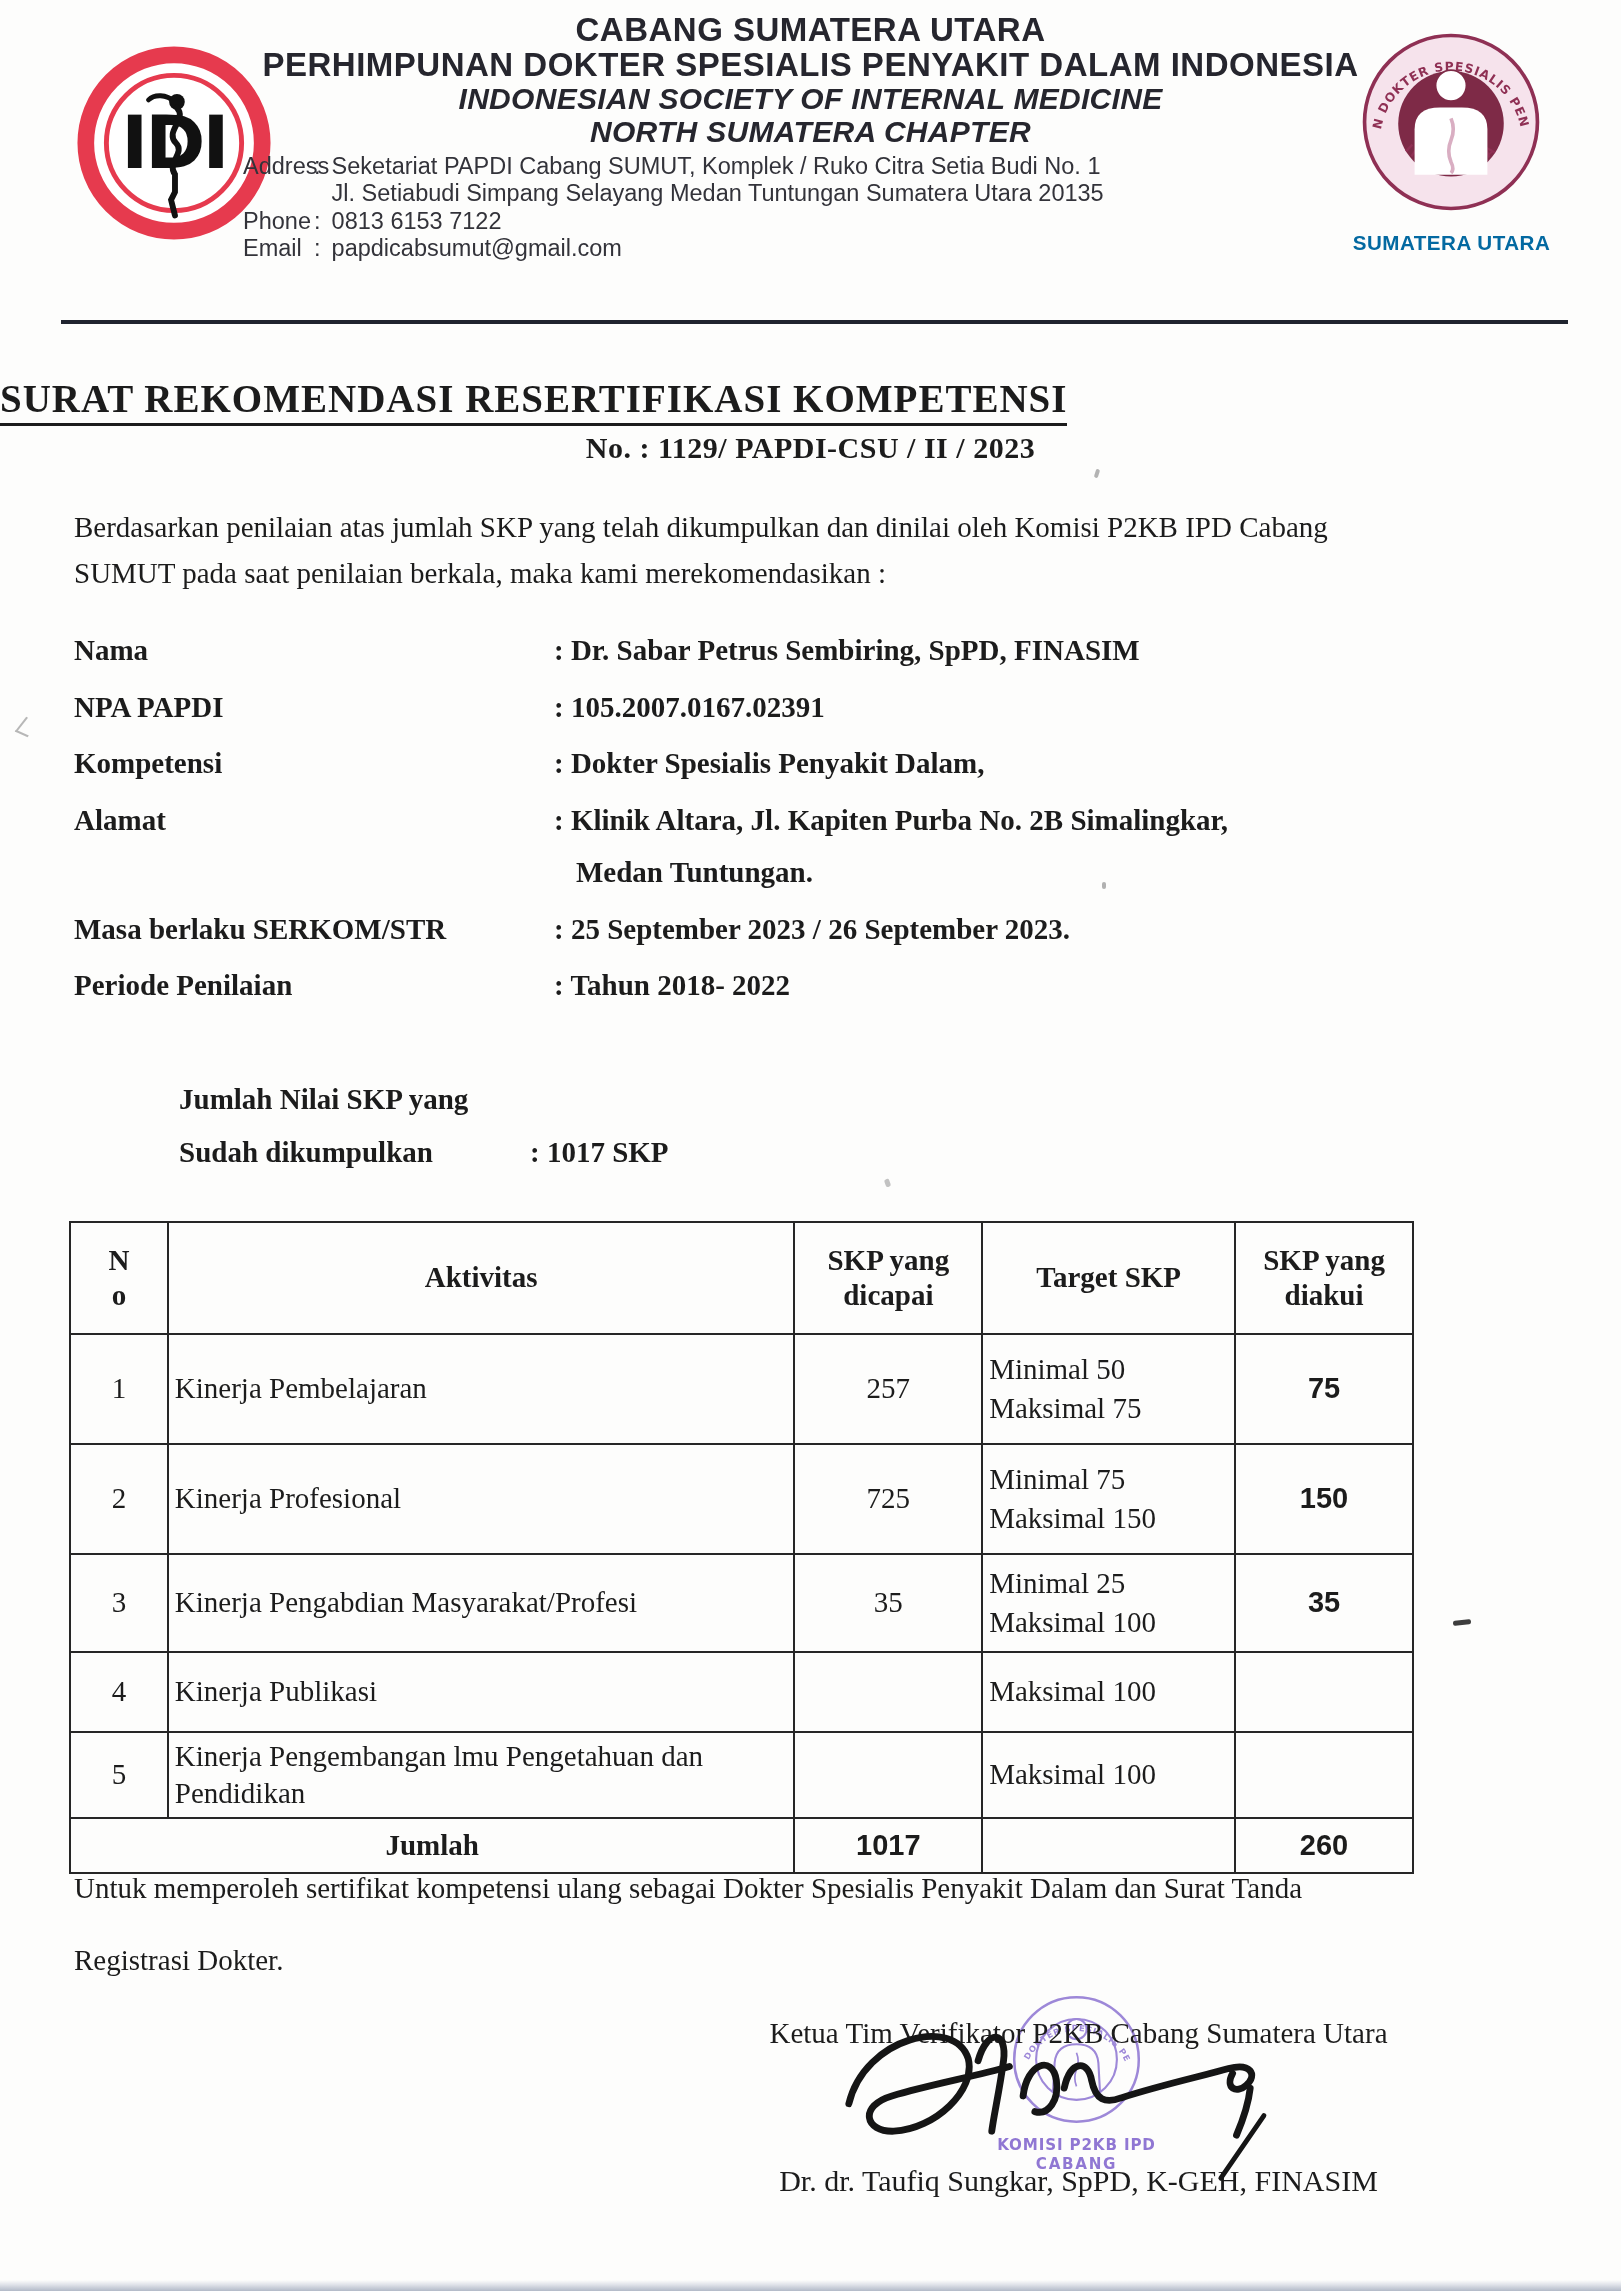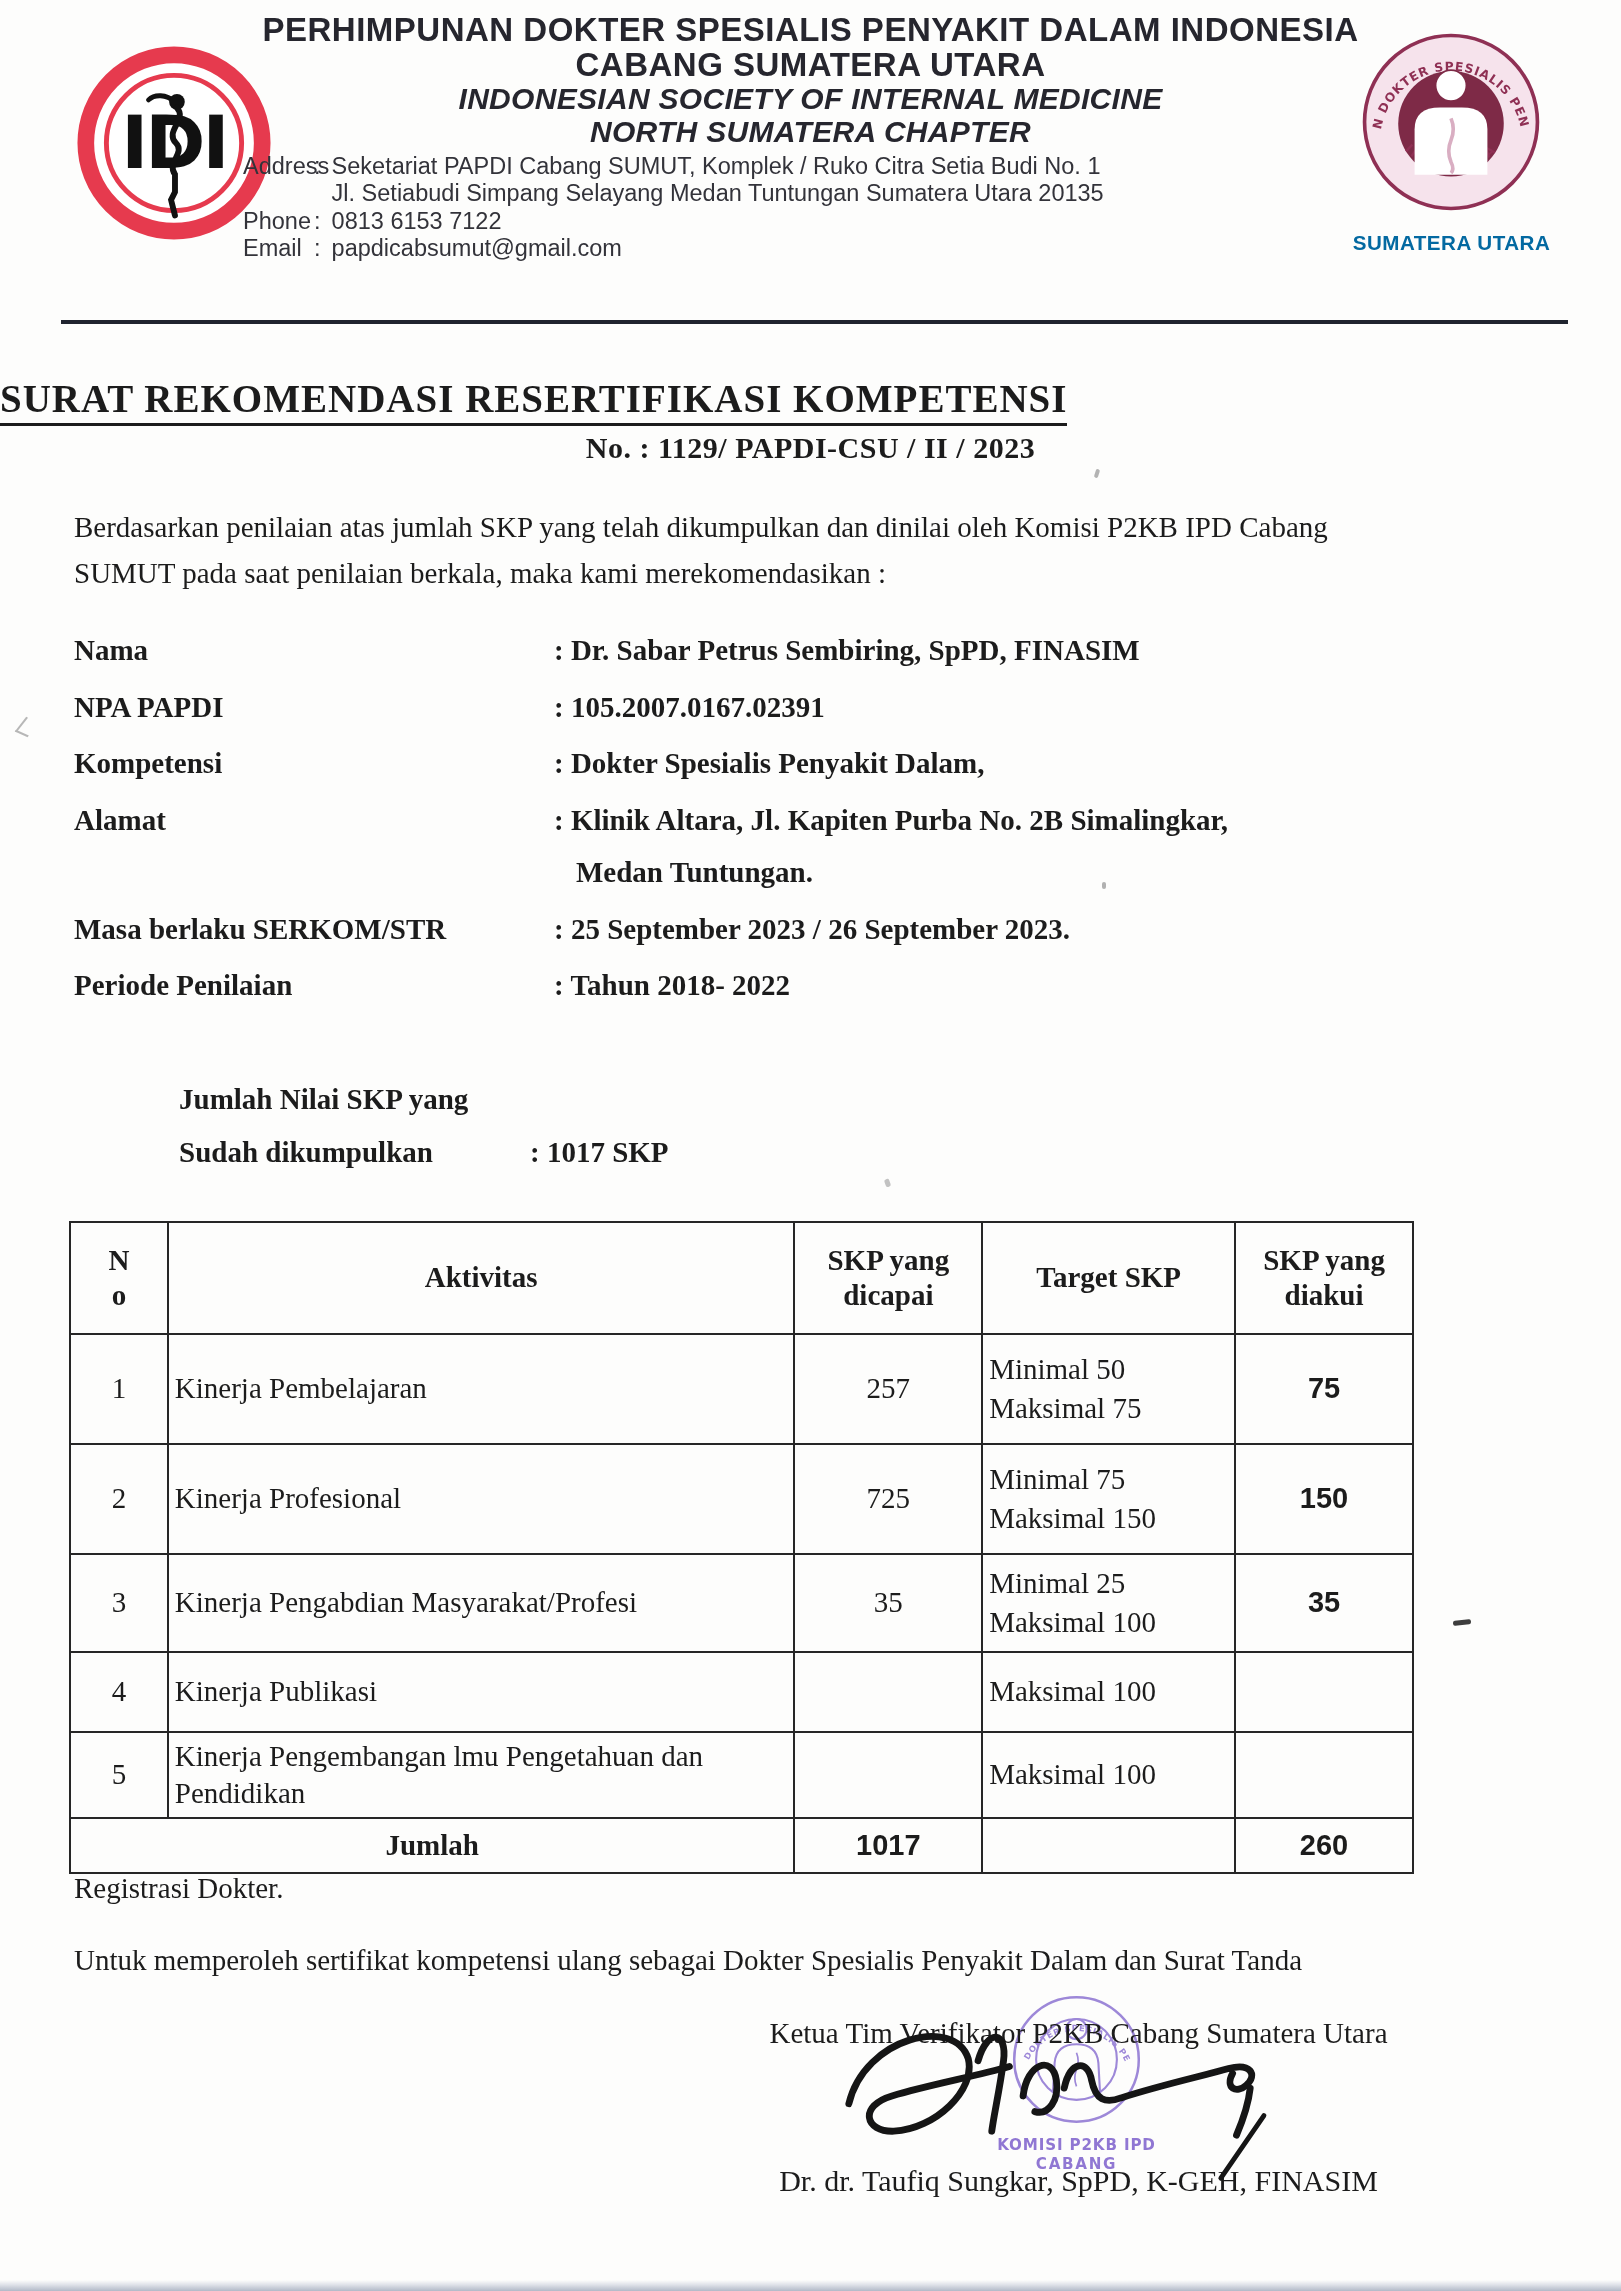--- a/index.html
+++ b/index.html
@@ -84,22 +84,22 @@
     <circle cx="100" cy="100" r="69" fill="#ffffff" stroke="#e63a4e" stroke-width="5"></circle>
     <text x="100" y="126" text-anchor="middle" font-family="DejaVu Sans, sans-serif" font-weight="bold" font-size="74" letter-spacing="-3" fill="#111111">IDI</text>
     <g stroke="#111111" fill="none" stroke-linecap="round">
       <path d="M101,58 C92,50 80,50 74,56" stroke-width="5"></path>
       <circle cx="103" cy="58" r="8" fill="#111111" stroke="none"></circle>
       <path d="M103,64 C114,76 90,88 102,100 C112,110 92,120 101,132 L101,150 L97,158 L101,174" stroke-width="6"></path>
     </g>
   </svg>
 
   <div class="hdr-center">
+    <div class="org-line">CABANG SUMATERA UTARA</div>
     <div class="org-line">PERHIMPUNAN DOKTER SPESIALIS PENYAKIT DALAM INDONESIA</div>
-    <div class="org-line">CABANG SUMATERA UTARA</div>
     <div class="org-line-en">INDONESIAN SOCIETY OF INTERNAL MEDICINE</div>
     <div class="org-line-en">NORTH SUMATERA CHAPTER</div>
   </div>
 
   <div class="addr-block">
     <div class="addr-row">
       <div class="addr-label">Address</div>
       <div class="addr-colon">:</div>
       <div class="addr-value">Seketariat PAPDI Cabang SUMUT, Komplek / Ruko Citra Setia Budi No. 1</div>
     </div>
@@ -260,22 +260,22 @@
     <tr class="r-f">
       <td colspan="2" class="f-label">Jumlah</td>
       <td class="f-num">1017</td>
       <td></td>
       <td class="f-num">260</td>
     </tr>
   </tbody>
     </table>
 
   <div class="closing">
+    <div>Untuk memperoleh sertifikat kompetensi ulang sebagai Dokter Spesialis Penyakit Dalam dan Surat Tanda</div>
     <div>Registrasi Dokter.</div>
-    <div>Untuk memperoleh sertifikat kompetensi ulang sebagai Dokter Spesialis Penyakit Dalam dan Surat Tanda</div>
   </div>
 
   <div class="sig-role">Ketua Tim Verifikator P2KB Cabang Sumatera Utara</div>
 
   <svg class="stamp" viewBox="0 0 200 240" aria-hidden="true">
     <g stroke="#8d74d2" fill="none">
       <circle cx="100" cy="92" r="74" stroke-width="3"></circle>
       <circle cx="100" cy="92" r="48" stroke-width="2.5"></circle>
       <circle cx="100" cy="56" r="12" stroke-width="2.5"></circle>
       <path d="M72,132 L74,96 Q76,74 100,74 Q124,74 126,96 L128,132" stroke-width="2.5"></path>

